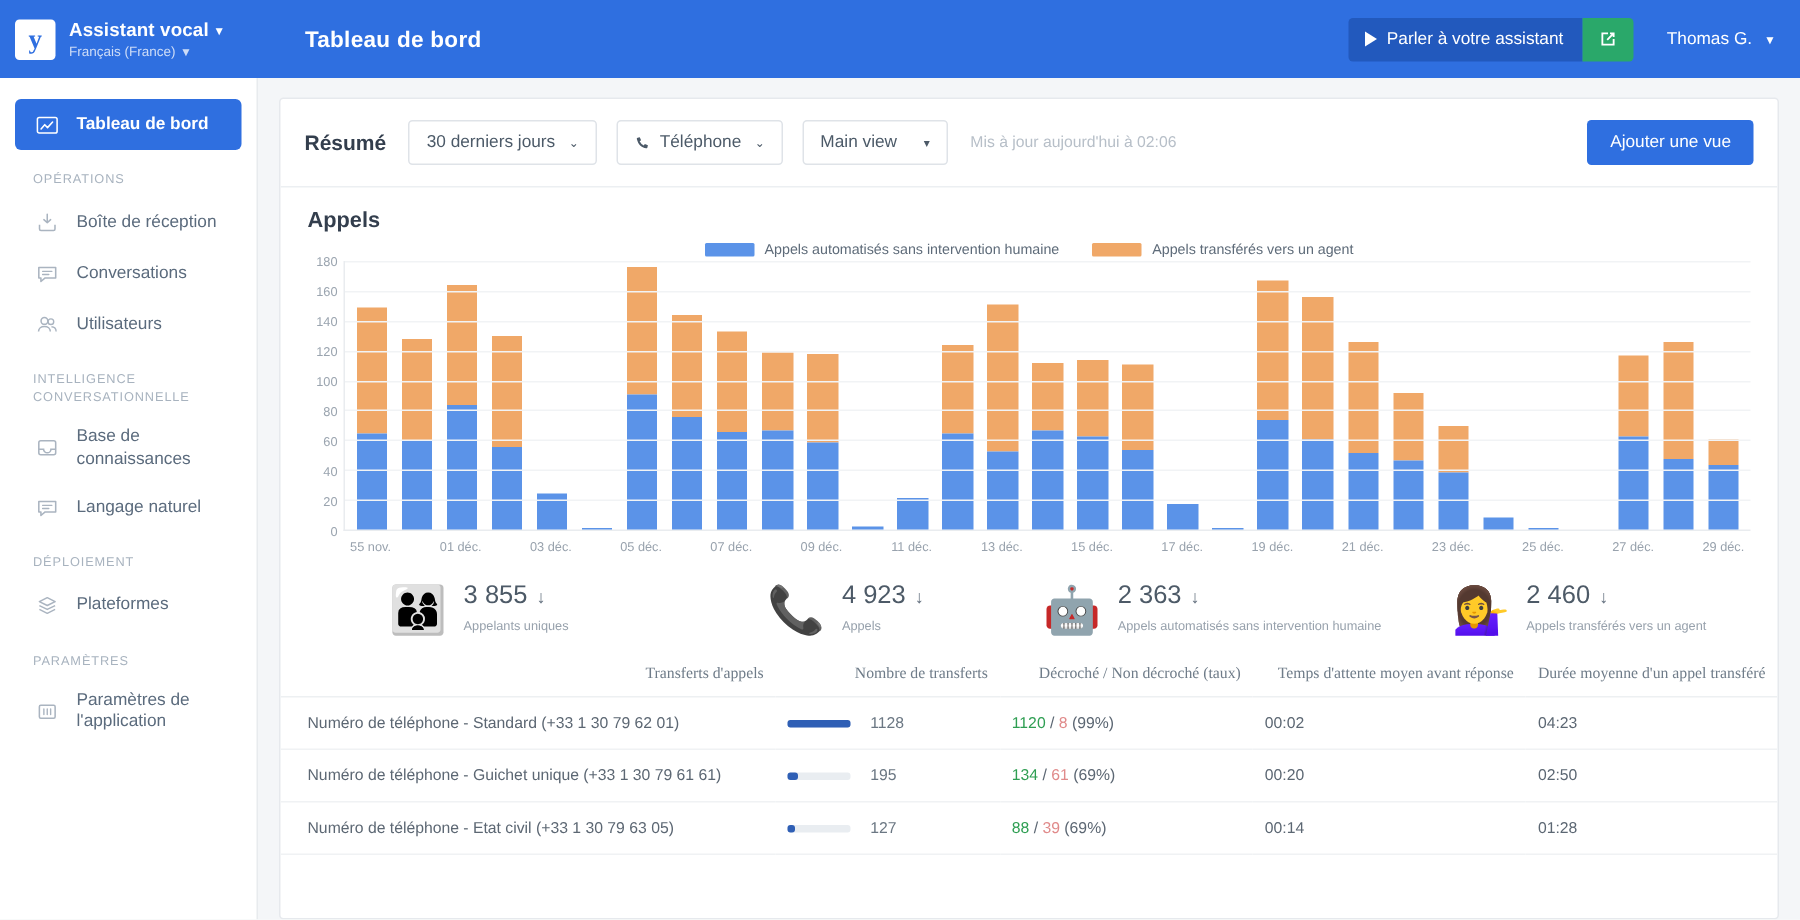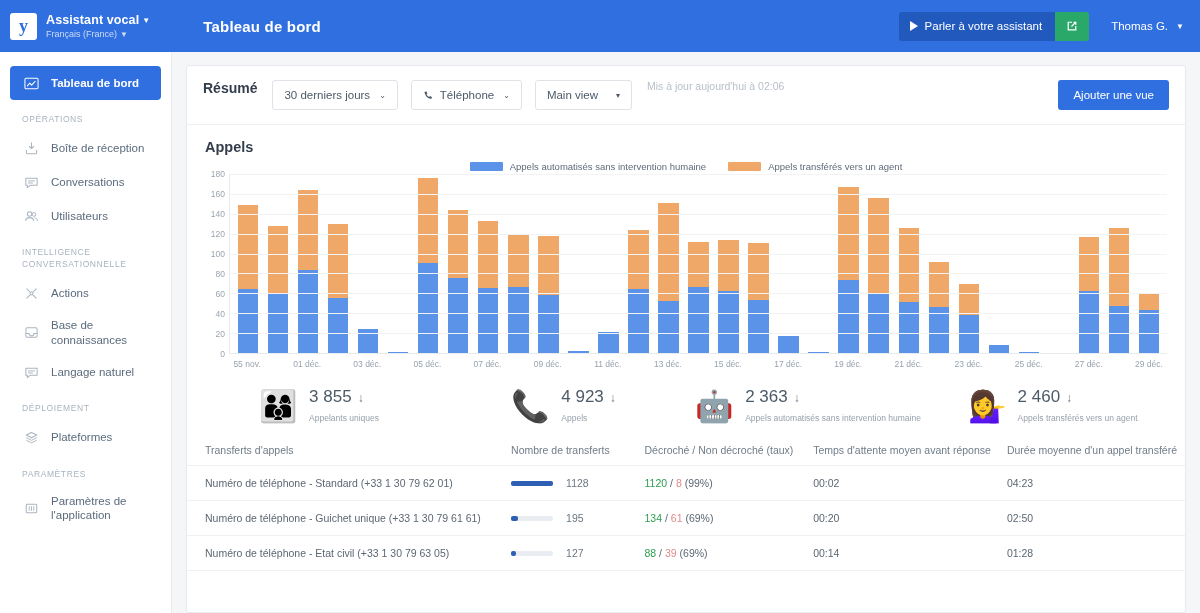--- a/index.html
+++ b/index.html
@@ -81,21 +81,21 @@
 
   
   .main { flex: 1; padding: 13px 14px 0 14px; overflow: hidden; }
   .card {
     background: #fff; border: 1px solid #e6e9ed; border-radius: 3px;
     height: 100%; overflow: hidden;
   }
 
   
   .toolbar {
-    display: flex; align-items: flex-start; gap: 13px;
+    display: flex; align-items: center; gap: 13px;
     padding: 14px 16px; border-bottom: 1px solid #eceff2;
   }
   .toolbar-title { font-size: 14px; font-weight: 600; color: #333e4d; margin-right: 2px; }
   .pill {
     border: 1px solid #dfe3e8; border-radius: 3px; background: #fff;
     height: 30px; padding: 0 11px; font-size: 11.5px; color: #4c5a68;
     display: flex; align-items: center; gap: 6px; cursor: pointer;
     font-family: inherit;
   }
   .pill.wide { width: 97px; justify-content: space-between; }
@@ -146,22 +146,23 @@
     font-size: 17px; color: #4d5a67; font-weight: 400;
     display: flex; align-items: baseline; gap: 6px;
   }
   .arrow-dn { font-size: 12px; color: #6b7785; }
   .stat-label { font-size: 8.5px; color: #97a1ac; margin-top: 2px; }
 
   
   .tbl { width: 100%; border-collapse: collapse; }
   .tbl th {
     font-size: 10.5px; font-weight: 400; color: #6f7c89;
-    text-align: left; padding: 9px 8px; border-bottom: 1px solid #edf0f2;
+    text-align: right; padding: 9px 8px; border-bottom: 1px solid #edf0f2;
     white-space: nowrap;
+    font-family: Liberation Serif, serif;
   }
   .tbl td {
     font-size: 10.5px; color: #5c6773; padding: 11px 8px;
     border-bottom: 1px solid #f0f2f4; white-space: nowrap;
   }
   .tbl th:first-child, .tbl td:first-child { padding-left: 18px; }
   .col-name { width: 340px; }
   .col-count { width: 165px; }
   .col-taux { width: 175px; }
   .col-wait { width: 185px; }
@@ -251,29 +252,20 @@
             <circle cx="10.6" cy="5.8" r="2" fill="none" stroke="#aab4c0" stroke-width="1"></circle>
             <path d="M1.8 12.8c0-2.3 1.9-3.6 4.2-3.6s4.2 1.3 4.2 3.6" fill="none" stroke="#aab4c0" stroke-width="1.1"></path>
             <path d="M11 9.4c2 .1 3.3 1.3 3.3 3.4" fill="none" stroke="#aab4c0" stroke-width="1"></path>
           </svg>
       </span>
       <span class="nav-label">Utilisateurs</span>
     </div>
 
     <div class="nav-section">INTELLIGENCE CONVERSATIONNELLE</div>
 
-    <div class="nav-item">
-      <span class="ico">
-        <svg width="15" height="15" viewBox="0 0 16 16">
-            <circle cx="8" cy="8" r="1.5" fill="none" stroke="#aab4c0" stroke-width="1.1"></circle>
-            <path d="M3 3l3.2 3.2M13 3l-3.2 3.2M3 13l3.2-3.2M13 13l-3.2-3.2" stroke="#aab4c0" stroke-width="1.1" stroke-linecap="round"></path>
-          </svg>
-      </span>
-      <span class="nav-label">Actions</span>
-    </div>
 
     <div class="nav-item">
       <span class="ico">
         <svg width="15" height="15" viewBox="0 0 16 16">
             <rect x="2" y="3" width="12" height="10" rx="1.4" fill="none" stroke="#aab4c0" stroke-width="1.1"></rect>
             <path d="M2 9h3.4a2.6 2.6 0 005.2 0H14" fill="none" stroke="#aab4c0" stroke-width="1.1"></path>
           </svg>
       </span>
       <span class="nav-label">Base de connaissances</span>
     </div>

